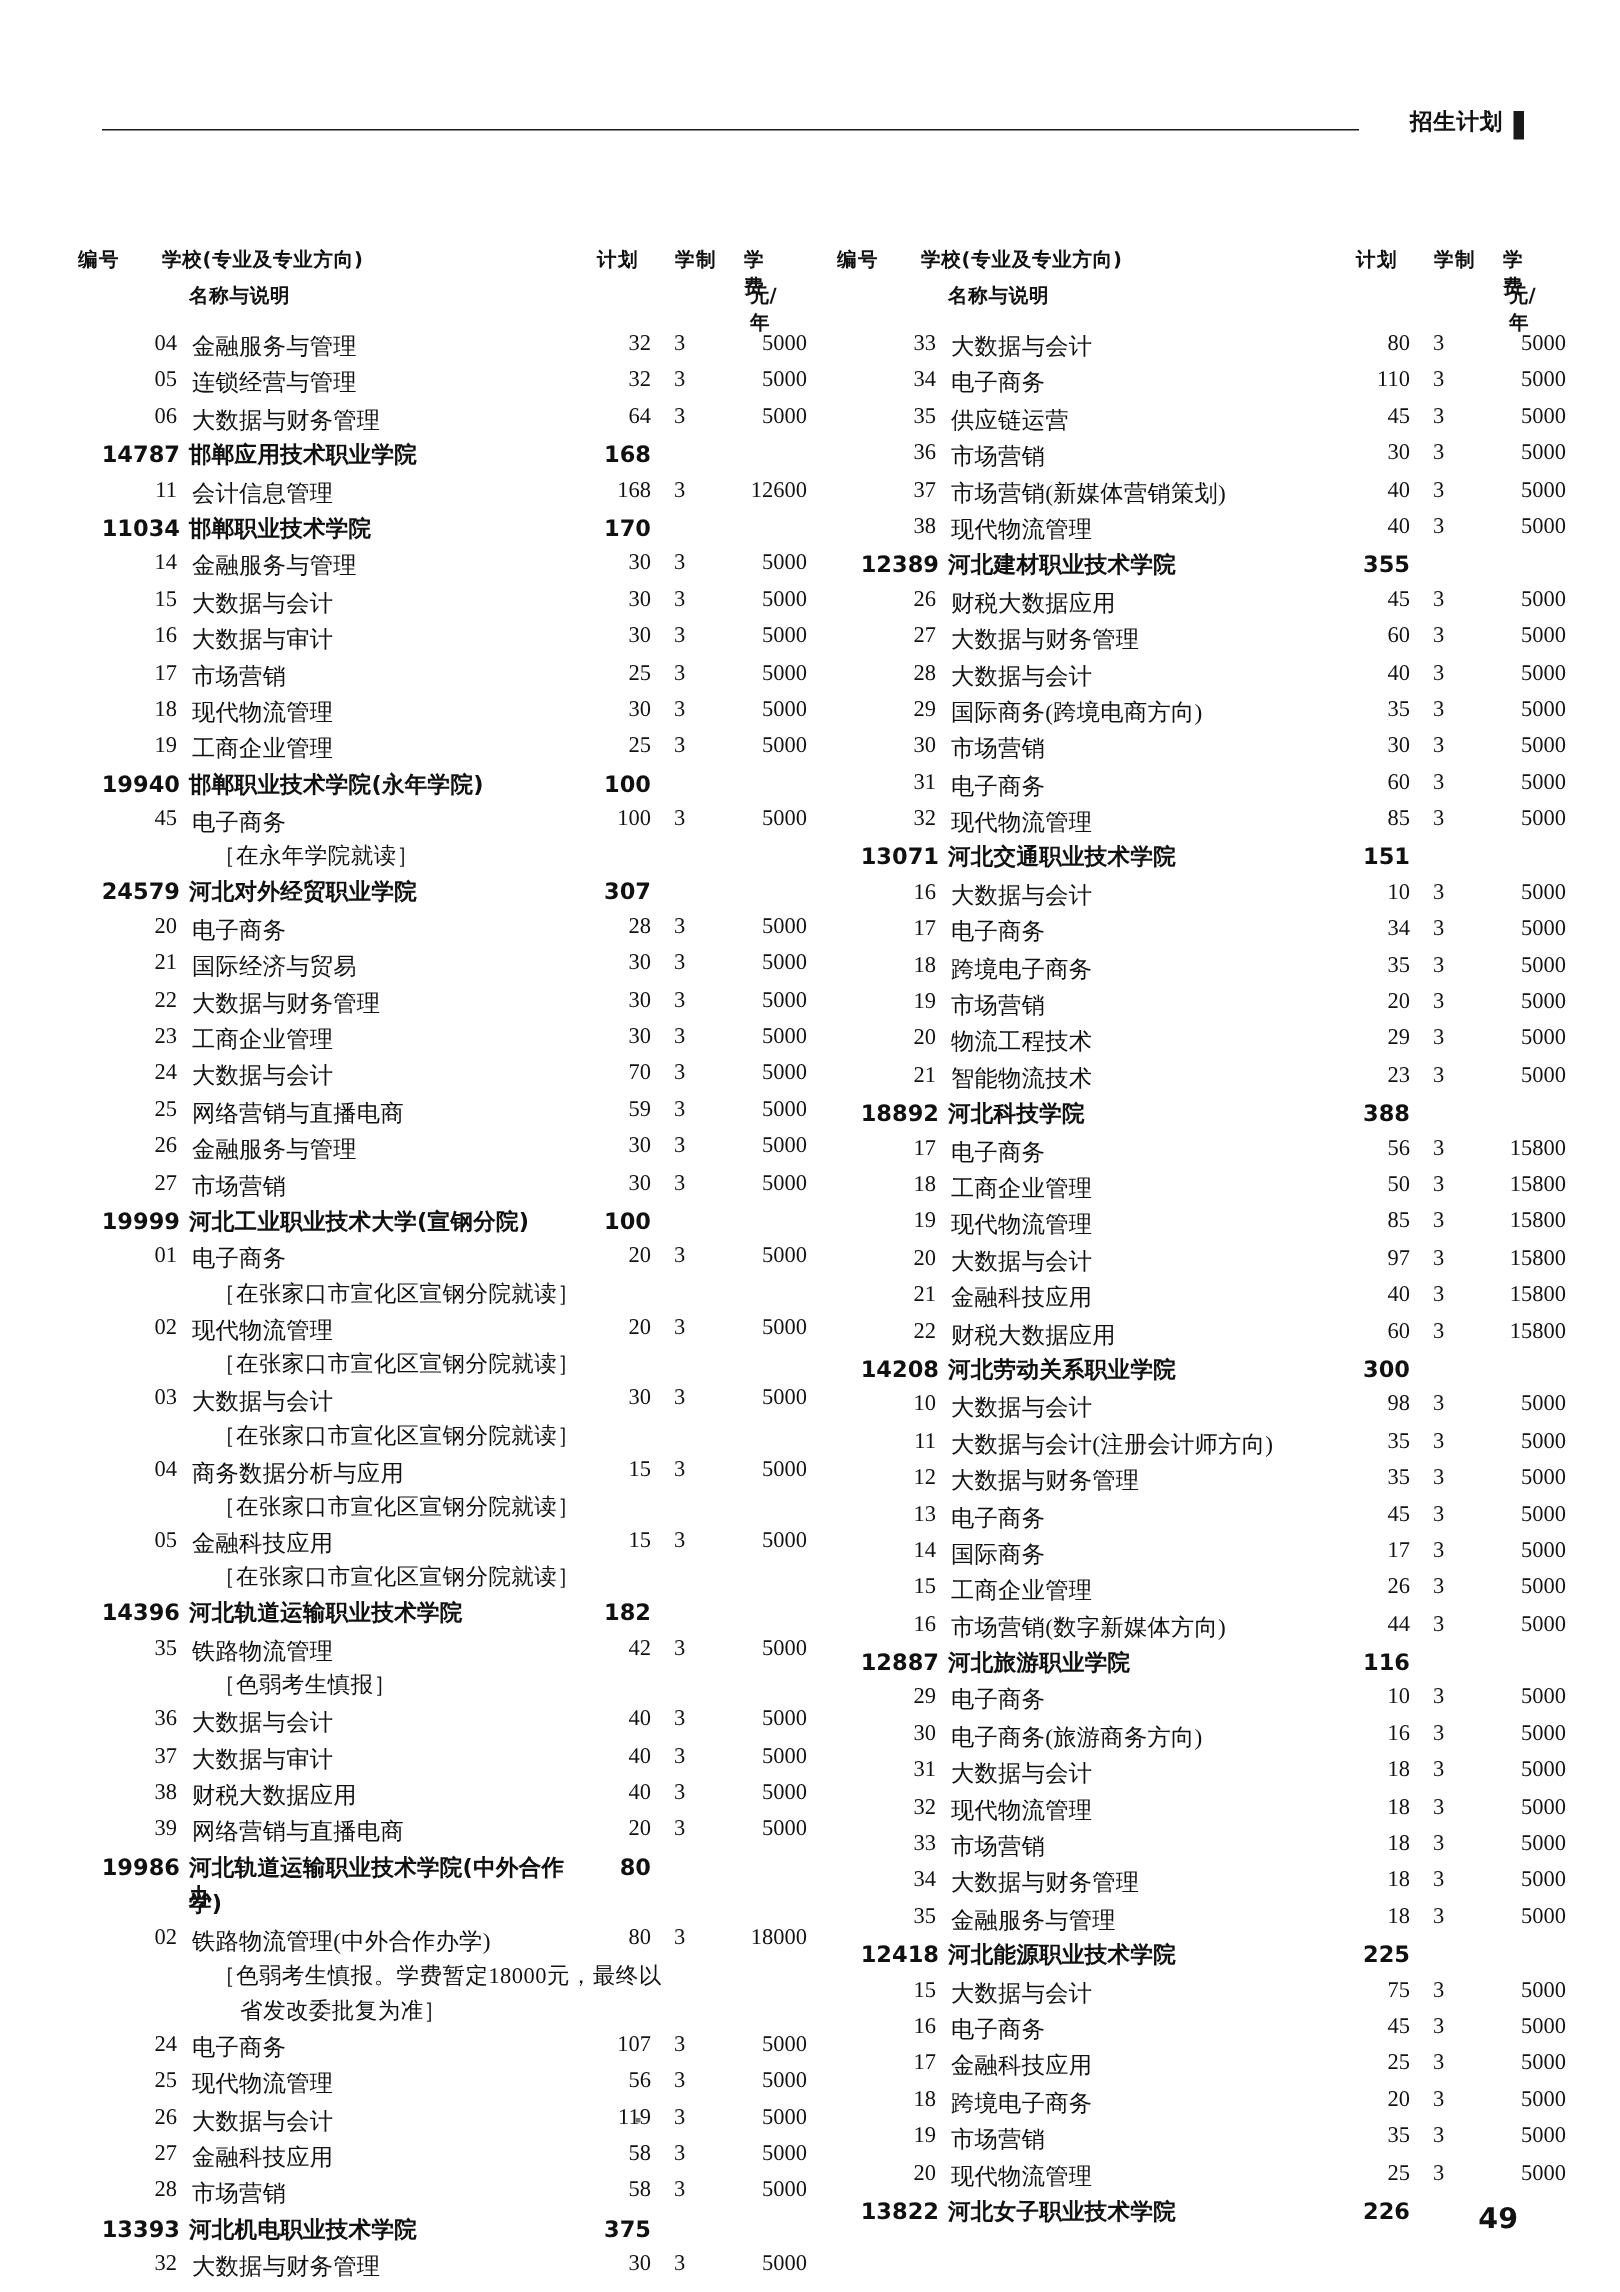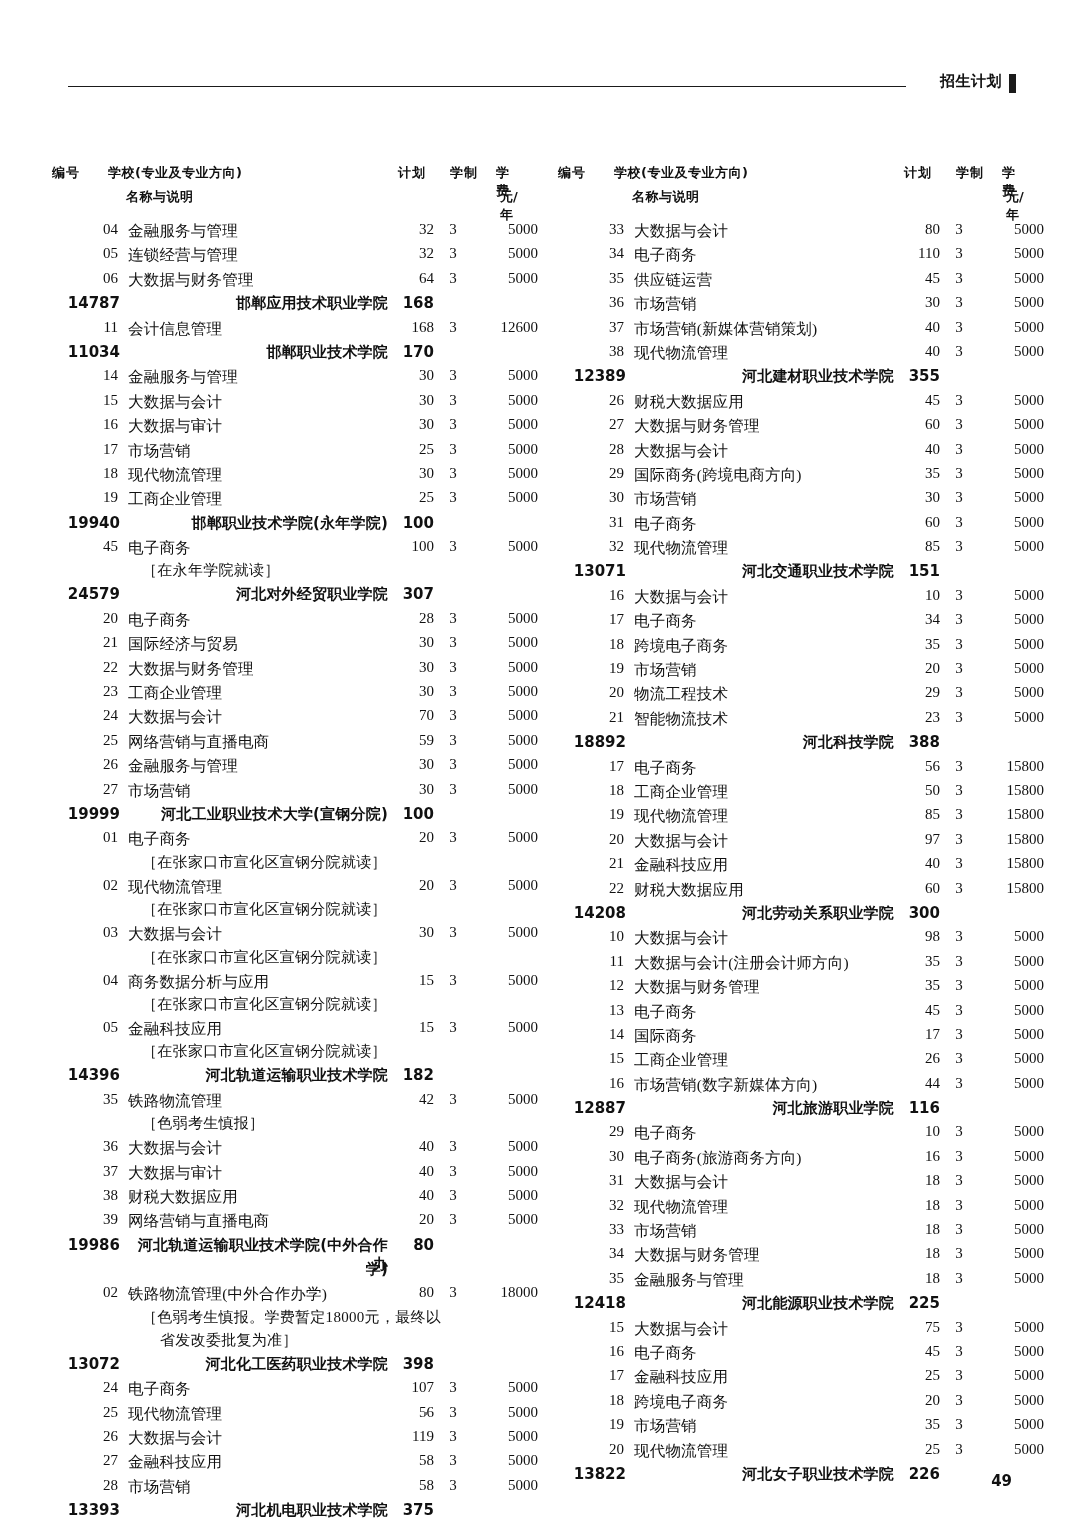--- a/index.html
+++ b/index.html
@@ -101,21 +101,21 @@
   }
   .row.major .c-code { width: 66px; font-size: 15px; }
 
   .c-name {
     position: absolute;
     left: 76px;
     top: 1px;
     width: 268px;
     letter-spacing: 0.2px;
   }
-  .row.school .c-name { left: 74px; width: 262px; text-align: right; }
+  .row.school .c-name { left: 74px; width: 262px; }
 
   .c-plan {
     position: absolute;
     left: 320px;
     width: 62px;
     text-align: right;
     top: 1px;
     font-size: 15px;
   }
   .c-years {
@@ -152,21 +152,21 @@
   }
   .note.cont span { left: 108px; }
 
   
   .folio {
     position: absolute;
     bottom: 38px;
     right: 68px;
     font-family: "DejaVu Sans", "Liberation Sans", sans-serif;
     font-weight: bold;
-    font-size: 15px;
+    font-size: 19px;
   }
   .speck {
     position: absolute;
     left: 424px;
     top: 1412px;
     width: 3px;
     height: 3px;
     background: #777;
   }
 </style>
@@ -471,27 +471,20 @@
           <div class="c-plan">80</div>
           <div class="c-years">3</div>
           <div class="c-fee">18000</div>
         </div>
         <div class="note">
           <span>［色弱考生慎报。学费暂定18000元，最终以</span>
         </div>
         <div class="note cont">
           <span>省发改委批复为准］</span>
         </div>
-        <div class="row school">
-          <div class="c-code">13072</div>
-          <div class="c-name">河北化工医药职业技术学院</div>
-          <div class="c-plan">398</div>
-          <div class="c-years"></div>
-          <div class="c-fee"></div>
-        </div>
         <div class="row major">
           <div class="c-code">24</div>
           <div class="c-name">电子商务</div>
           <div class="c-plan">107</div>
           <div class="c-years">3</div>
           <div class="c-fee">5000</div>
         </div>
         <div class="row major">
           <div class="c-code">25</div>
           <div class="c-name">现代物流管理</div>

